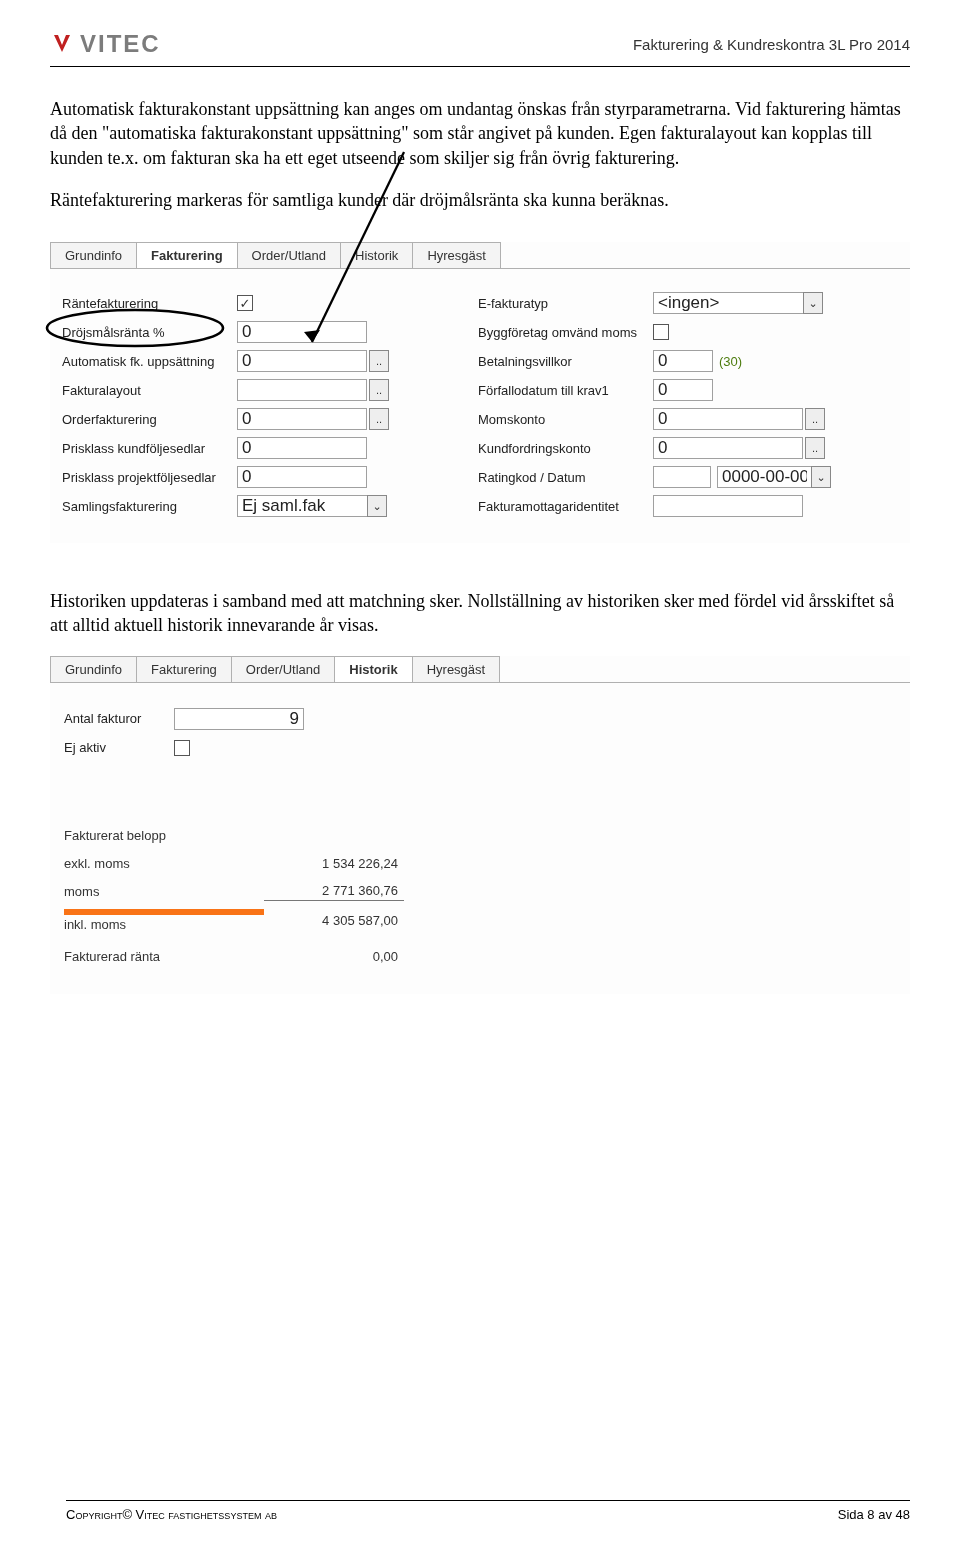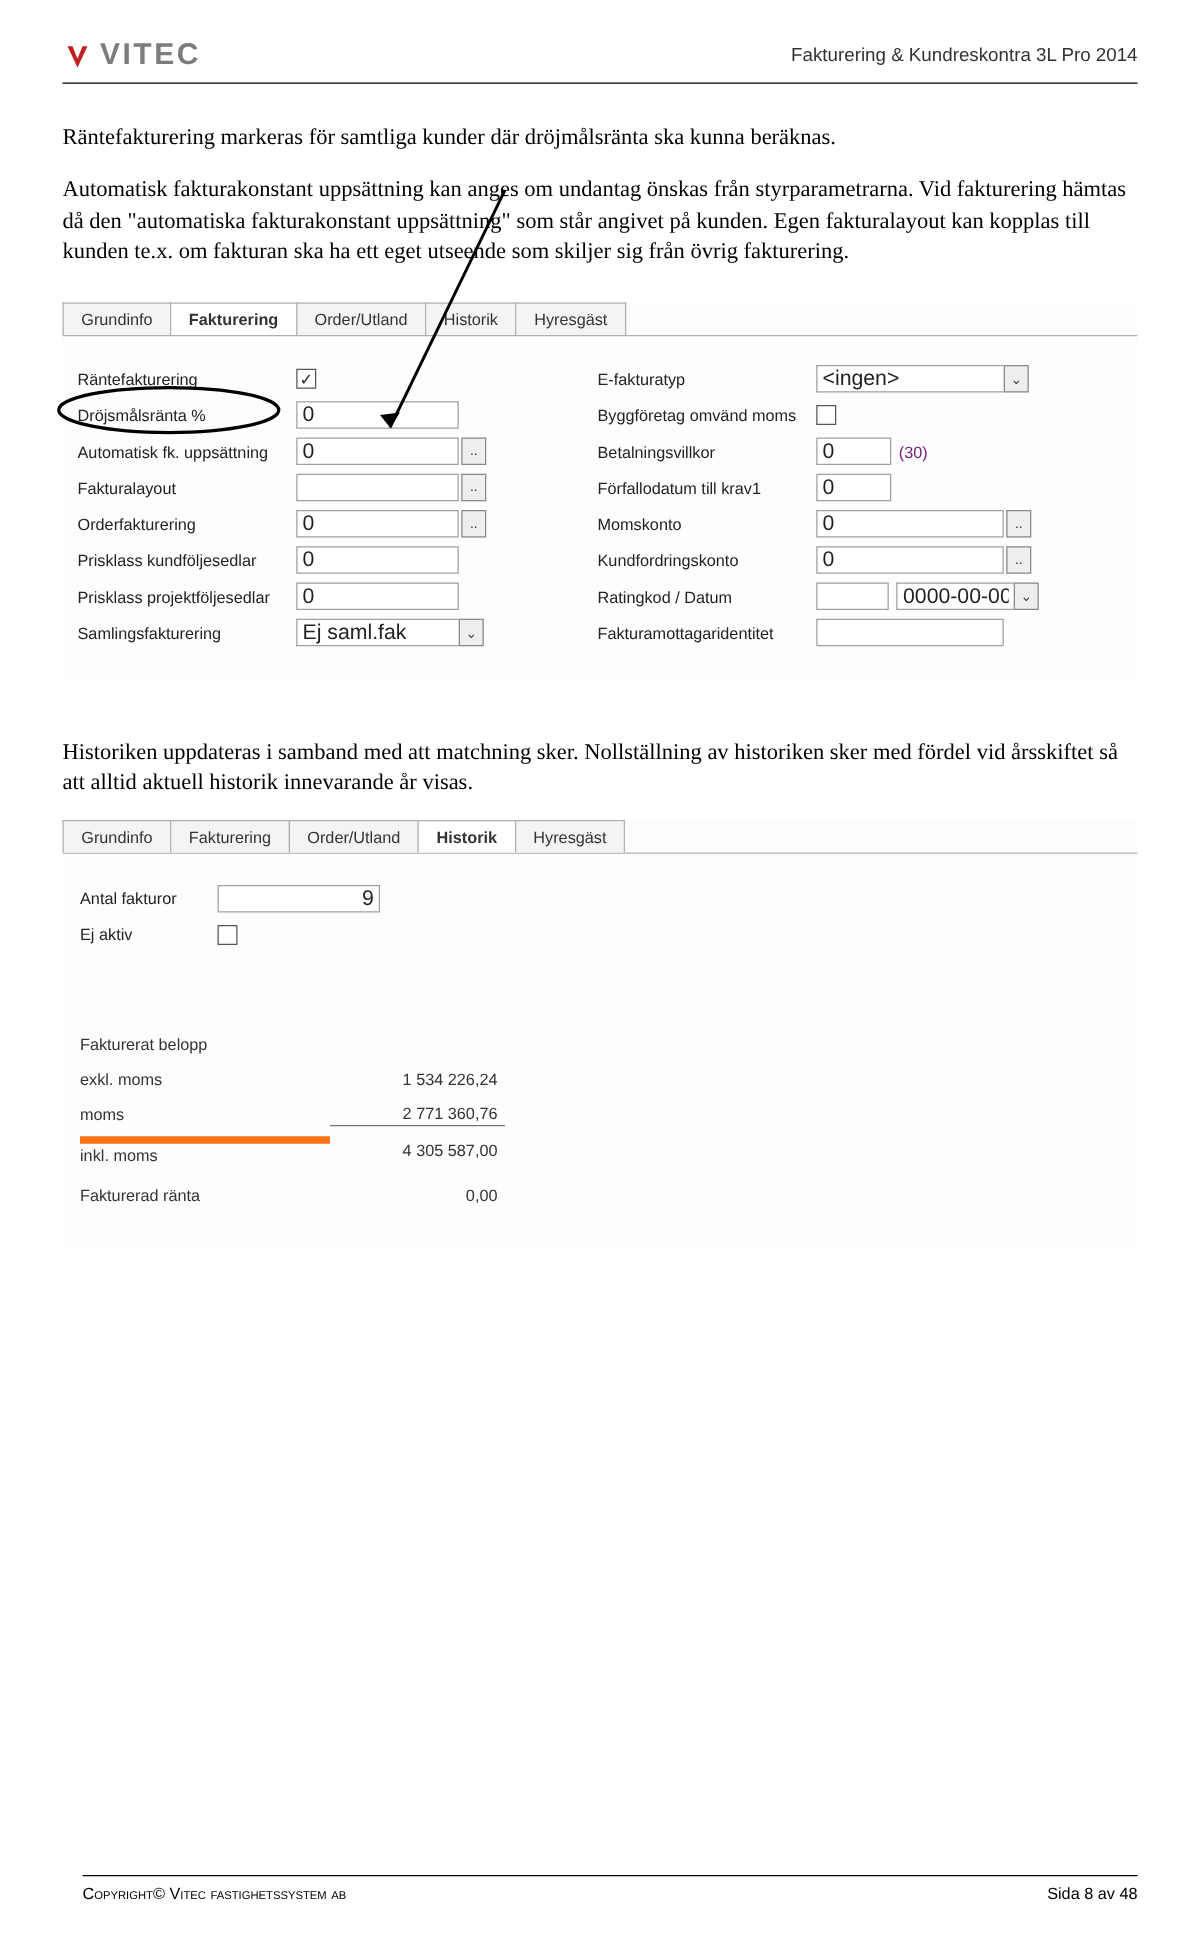--- a/index.html
+++ b/index.html
@@ -19,21 +19,21 @@
     position: relative;
   }
   .header-row {
     display: flex;
     justify-content: space-between;
     align-items: center;
     margin-bottom: 8px;
   }
   .logo {
     display: flex;
-    align-items: flex-end;
+    align-items: center;
   }
   .logo-mark {
     width: 24px;
     height: 24px;
     margin-right: 6px;
   }
   .logo-text {
     font-size: 24px;
     font-weight: 700;
     color: #7c7c7c;
@@ -134,21 +134,21 @@
     font-size: 13px;
     line-height: 1;
   }
   .select {
     display: inline-flex;
     align-items: center;
   }
   .select .input-text { border-right: none; }
   .select .sel-btn { margin-left: 0; }
   .hint {
-    color: #701a75;
+    color: #4d7c0f;
     margin-left: 6px;
     font-size: 13px;
   }
   .arrow-svg {
     position: absolute;
     pointer-events: none;
   }
   .panel2 { padding: 24px 14px 20px 14px; flex-direction: column; }
   .amt-row {
     display: flex;
@@ -197,22 +197,22 @@
     <div class="logo">
       <svg class="logo-mark" viewBox="0 0 24 24">
         <path d="M4 3 L12 20 L20 3 L16 3 L12 13 L8 3 Z" fill="#c02020"></path>
       </svg>
       <span class="logo-text">VITEC</span>
     </div>
     <div class="doc-title">Fakturering &amp; Kundreskontra 3L Pro 2014</div>
   </div>
   <hr class="top-rule">
 
+  <p class="body-text">Automatisk fakturakonstant uppsättning kan anges om undantag önskas från styrparametrarna. Vid fakturering hämtas då den "automatiska fakturakonstant uppsättning" som står angivet på kunden. Egen fakturalayout kan kopplas till kunden te.x. om fakturan ska ha ett eget utseende som skiljer sig från övrig fakturering.</p>
   <p class="body-text">Räntefakturering markeras för samtliga kunder där dröjmålsränta ska kunna beräknas.</p>
-  <p class="body-text">Automatisk fakturakonstant uppsättning kan anges om undantag önskas från styrparametrarna. Vid fakturering hämtas då den "automatiska fakturakonstant uppsättning" som står angivet på kunden. Egen fakturalayout kan kopplas till kunden te.x. om fakturan ska ha ett eget utseende som skiljer sig från övrig fakturering.</p>
 
   <div class="screenshot">
     <svg class="arrow-svg" style="left:170px; top:-96px; width:200px; height:260px;" viewBox="0 0 200 260">
       <line x1="184" y1="6" x2="92" y2="196" stroke="#000" stroke-width="2.3"></line>
       <polygon points="92,196 100,184 84,186" fill="#000"></polygon>
     </svg>
     <svg class="arrow-svg" style="left:-10px; top:62px; width:220px; height:50px;" viewBox="0 0 220 50">
       <ellipse cx="95" cy="24" rx="88" ry="18" stroke="#000" stroke-width="2.6" fill="none"></ellipse>
     </svg>
     <div class="tabbar">

